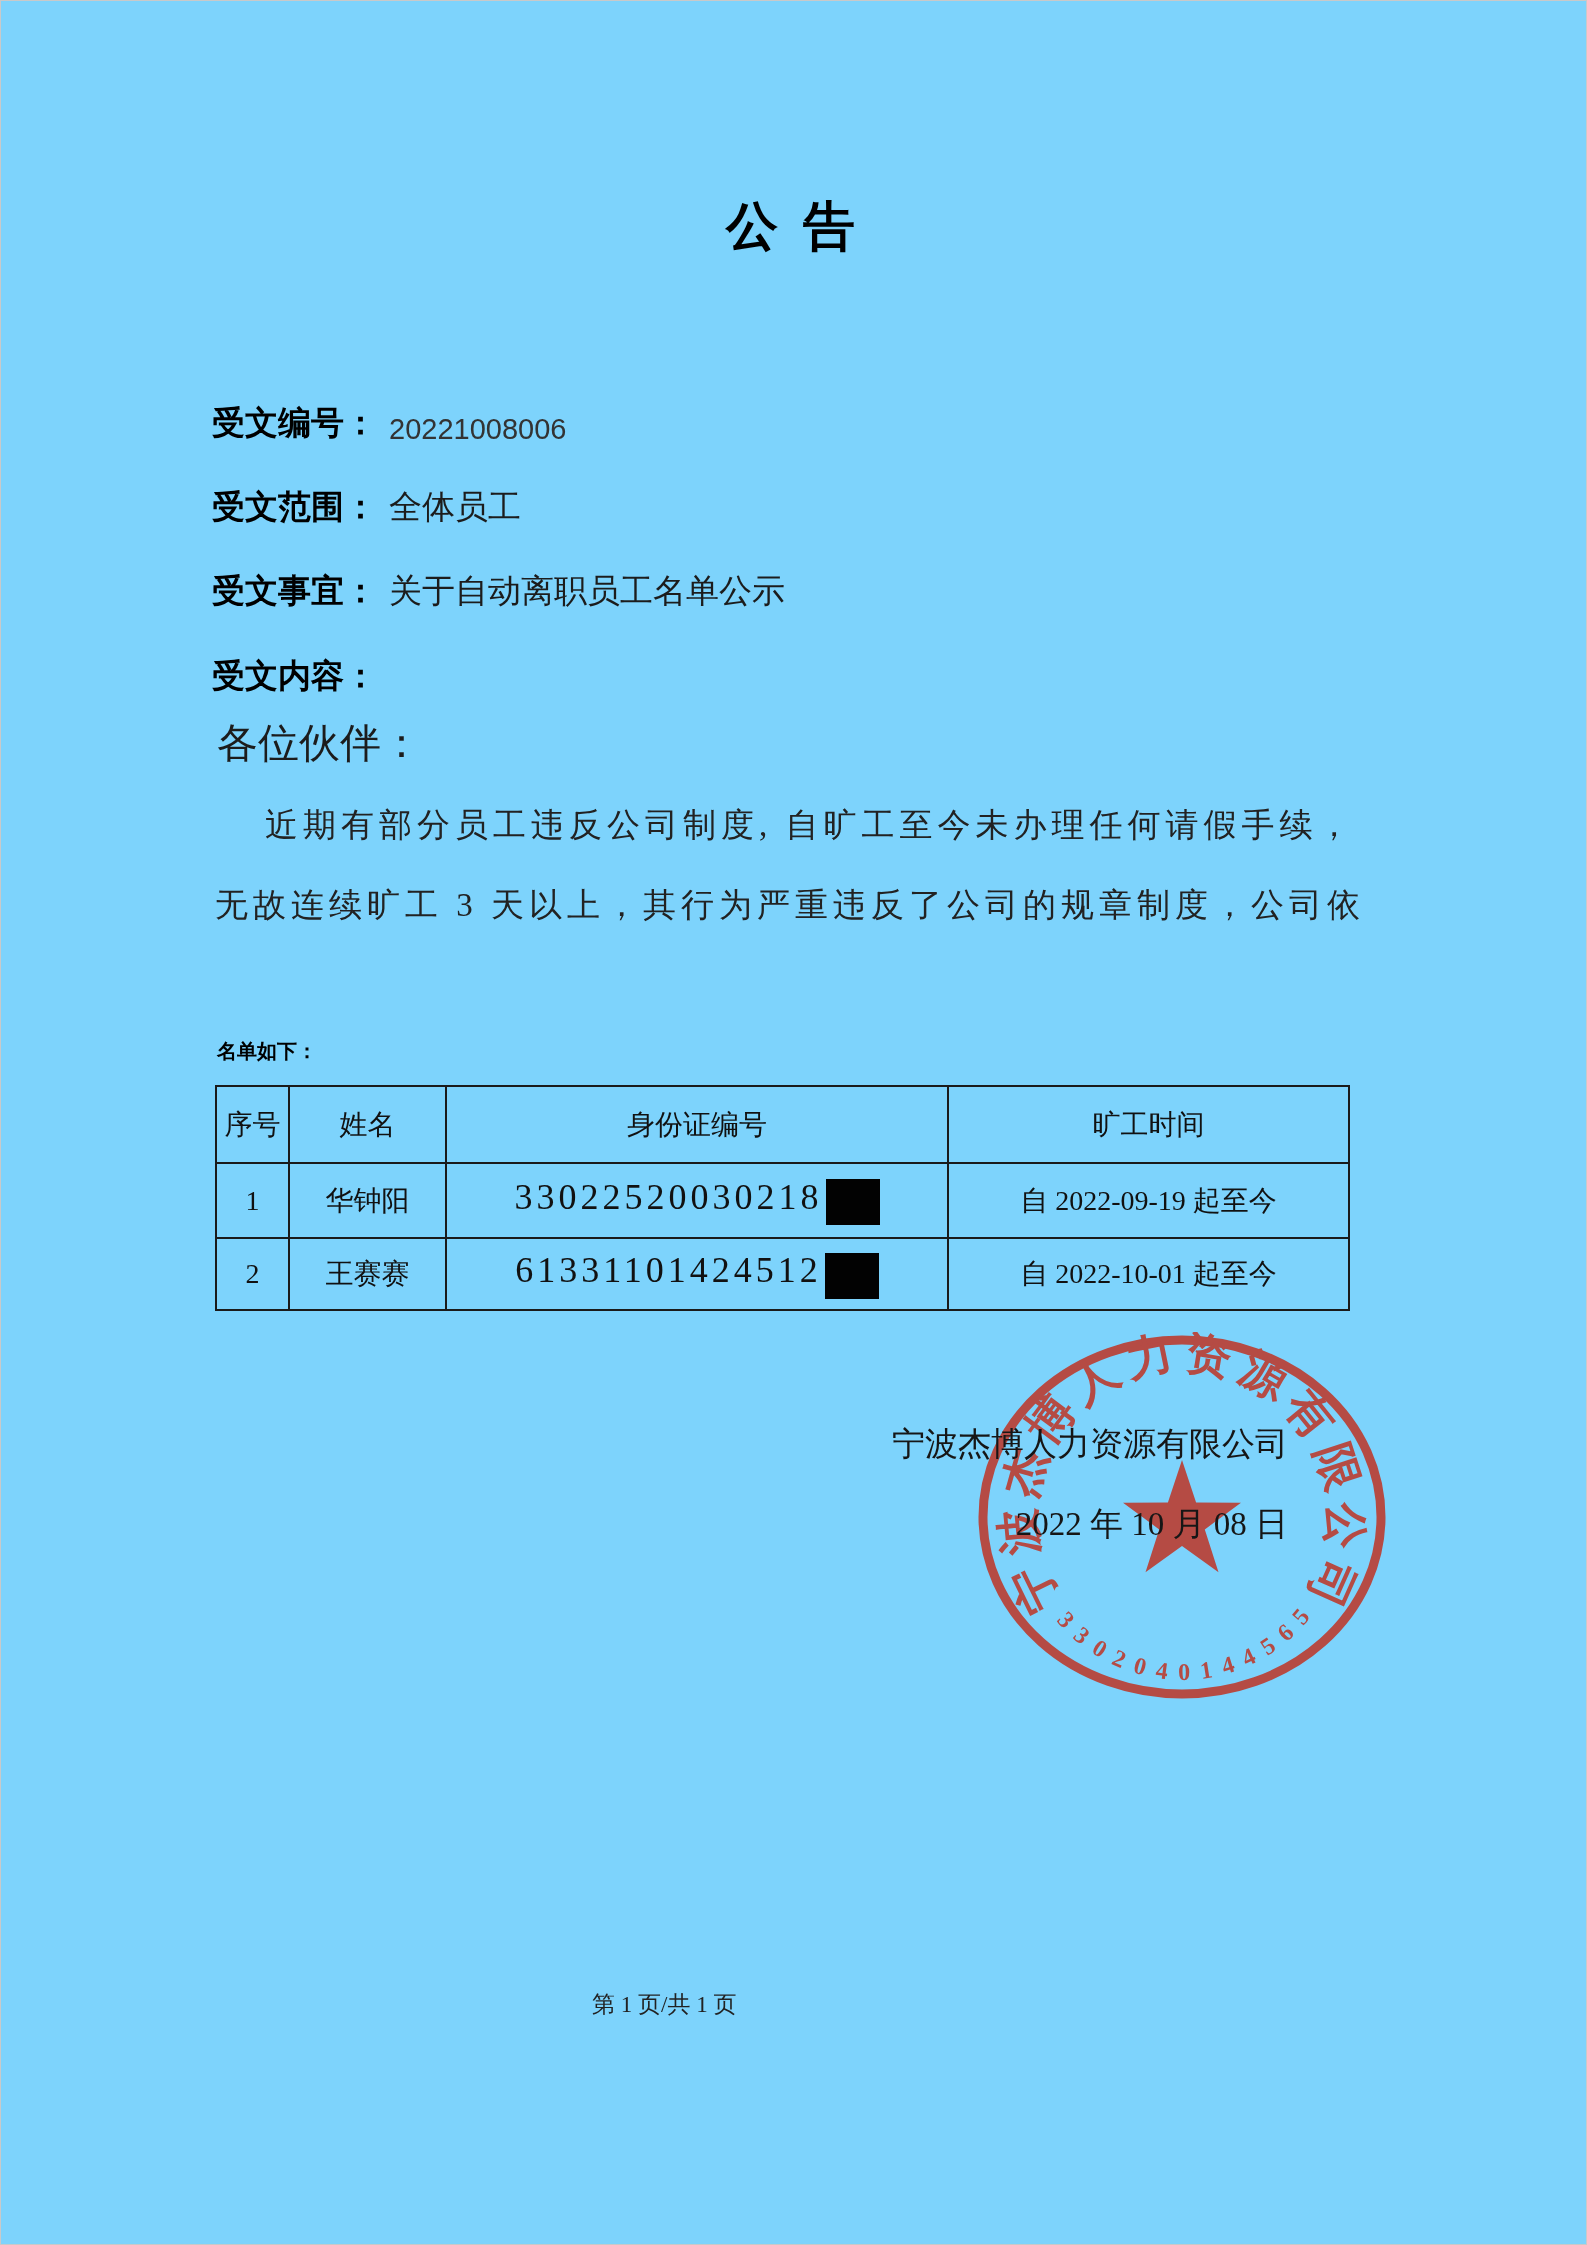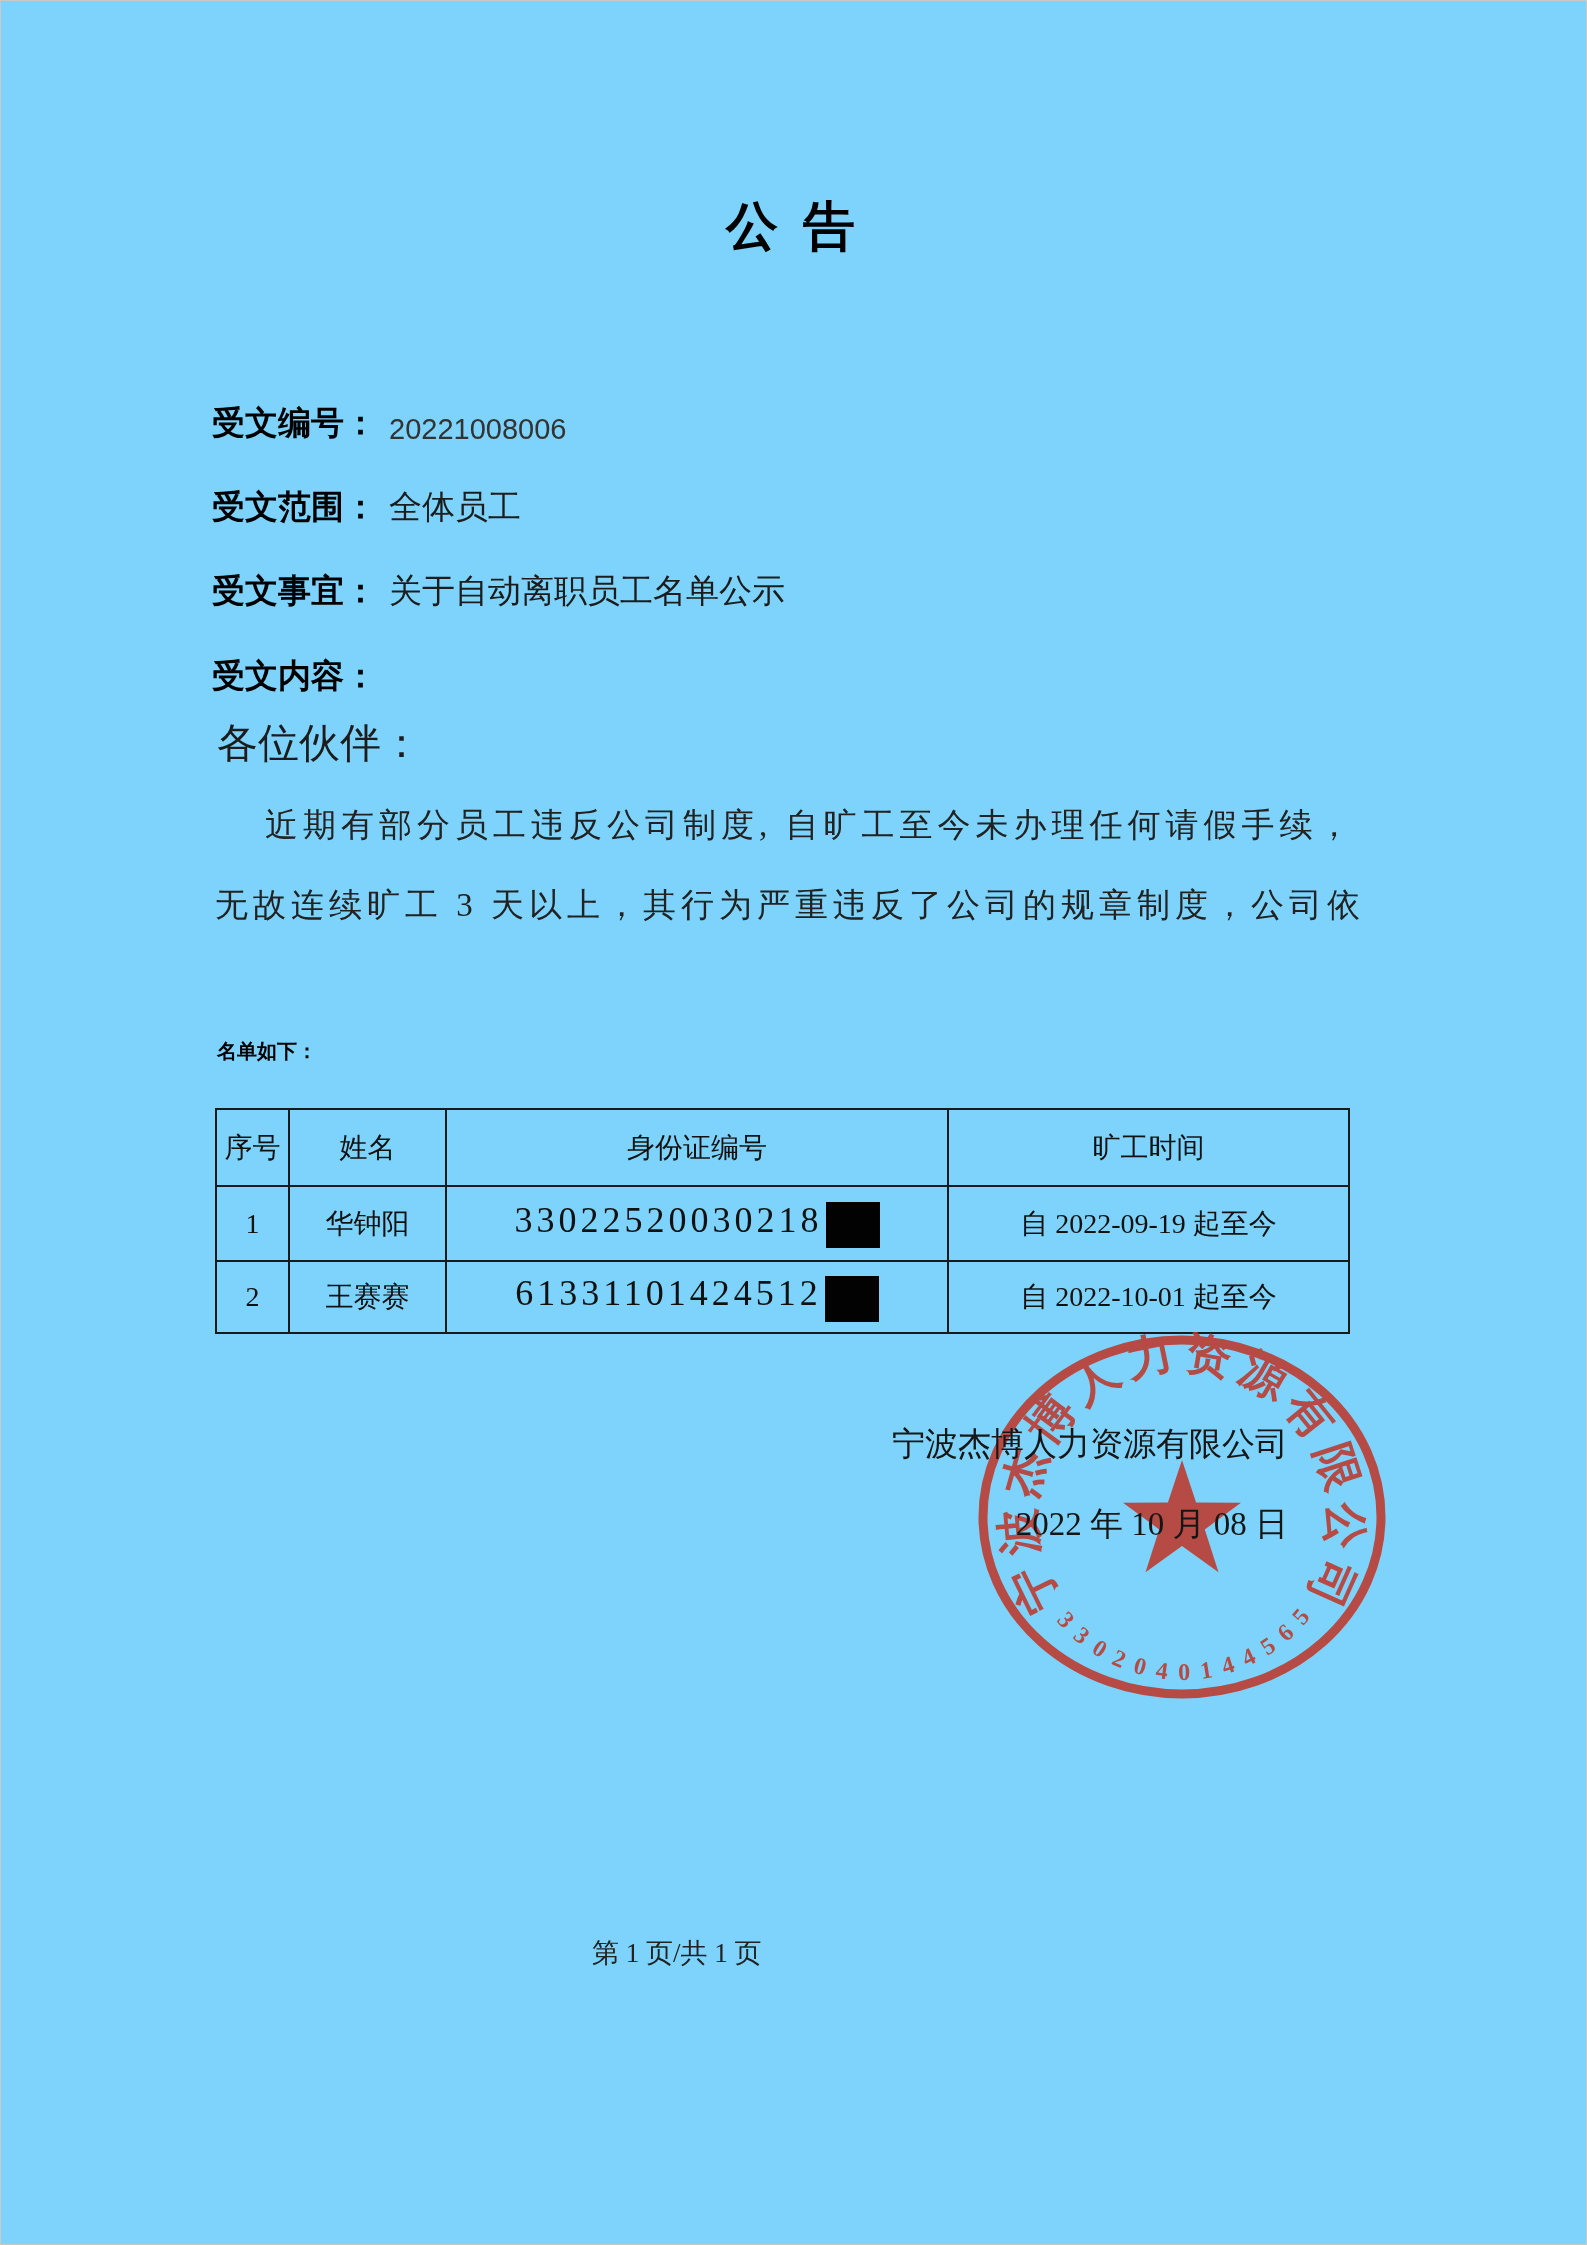--- a/index.html
+++ b/index.html
@@ -65,21 +65,20 @@
     text-align: center;
   }
   table.roster {
     position: absolute;
     left: 215px; top: 1085px;
     width: 1133px;
     border-collapse: collapse;
     table-layout: fixed;
     font-size: 28px;
     color: #111;
-    margin-top: 23px;
   }
   table.roster th, table.roster td {
     border: 2px solid #1a1a1a;
     text-align: center;
     vertical-align: middle;
     font-weight: normal;
     padding: 0;
     white-space: pre;
   }
   tr.hrow  { height: 77px; }
@@ -112,22 +111,22 @@
     color: #161616;
     white-space: pre;
   }
   .stamp {
     position: absolute;
     left: 972px; top: 1332px;
     z-index: 2;
   }
   .footer {
     position: absolute;
-    left: 592px; top: 1935px;
-    font-size: 27px;
+    left: 592px; top: 1989px;
+    font-size: 23px;
     color: #222;
     white-space: pre;
     text-align: right;
   }
 </style>
 </head>
 <body>
 
 <div class="page">
 

